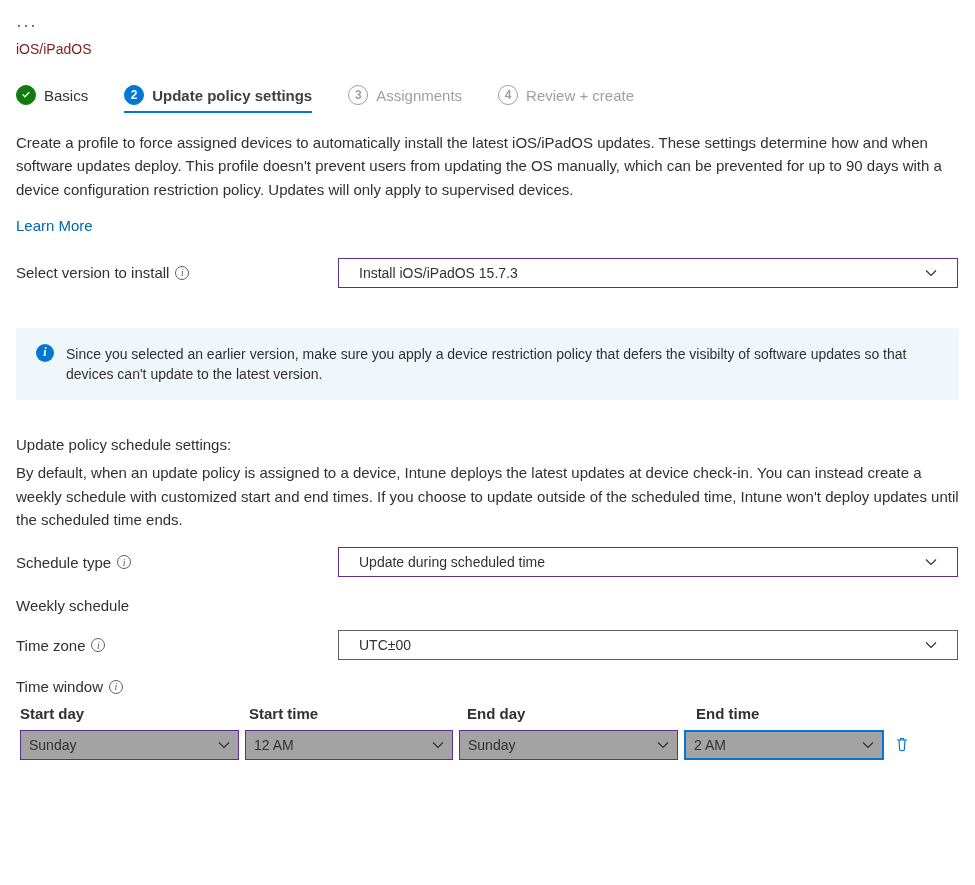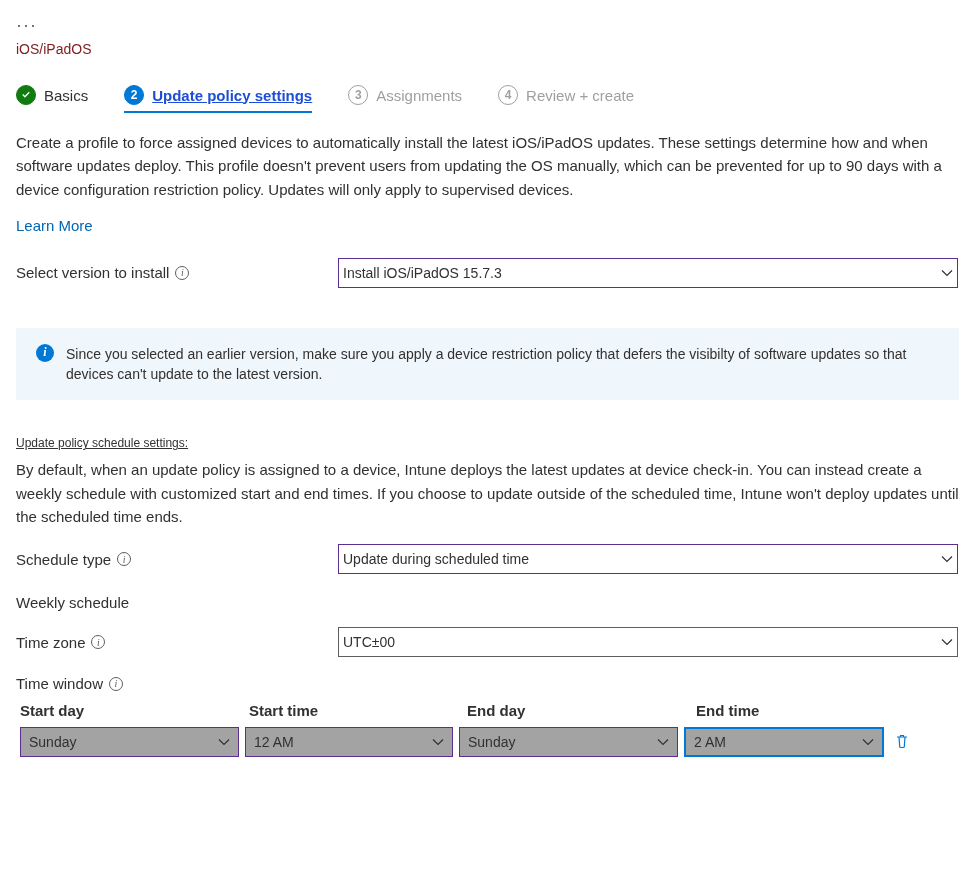--- a/index.html
+++ b/index.html
@@ -15,55 +15,55 @@
   .header-row { display: flex; align-items: center; gap: 12px; }
   h1 { font-size: 28px; font-weight: 600; margin: 0; }
   .more-btn { font-size: 18px; color: #605e5c; cursor: pointer; line-height: 1; padding-bottom:6px; letter-spacing:1px;}
   .subtitle { color: #7f1d1d; font-size: 14px; margin-top: 1px; margin-bottom: 28px; }
   .steps { display: flex; gap: 36px; border-bottom: none; margin-bottom: 24px; align-items: flex-start; }
   .step { display: flex; align-items: center; gap: 8px; font-size: 15px; color: #a19f9d; }
   .step.completed .circle { background:#107c10; color:#fff; border-color:#107c10;}
   .step.completed .label { color:#323130; }
   .step.active { border-bottom: 2px solid #0078d4; padding-bottom: 6px; margin-bottom:-6px; }
   .step.active .circle { background:#0078d4; border-color:#0078d4; color:#fff;}
-  .step.active .label { color:#1d4ed8; font-weight:600;text-decoration:underline; }
+  .step.active .label { color:#404040; font-weight:600; }
   .circle {
     width: 20px; height: 20px; border-radius: 50%;
     border: 1px solid #a19f9d; display:flex; align-items:center; justify-content:center;
     font-size: 12px; color:#a19f9d; font-weight:600;
   }
   .check-icon { width:12px; height:12px; }
   .desc { font-size: 15px; line-height: 1.55; margin-bottom: 16px; max-width: 945px;}
   .learn-link { color:#0066b4; text-decoration:none; font-size:15px;}
   .field-row { display:flex; align-items:center; margin-top: 24px; }
   .field-label { width: 322px; display:flex; align-items:center; gap:6px; font-size:15px;}
   .info-icon {
     width:14px; height:14px; border:1px solid #605e5c; border-radius:50%;
     display:inline-flex; align-items:center; justify-content:center;
     font-size:10px; color:#605e5c; font-style: italic; font-family: Georgia, serif;
     cursor: default;
   }
   .dropdown {
     flex:1; max-width:620px; height:30px; border:1px solid #605e5c;
     display:flex; align-items:center; justify-content:space-between;
-    padding: 0 4px; cursor:pointer; font-size:14px; background:#fff;
+    padding: 0 20px; cursor:pointer; font-size:14px; background:#fff;
   }
   .dropdown.accent { border-color:#5c2e91; }
   .chevron { width:12px; height:12px; }
   .info-banner {
     background:#eff6fc; padding: 16px 20px; margin-top: 40px; margin-bottom: 4px;
     display:flex; gap:12px; align-items:flex-start;
   }
   .banner-icon {
     width:18px; height:18px; border-radius:50%; background:#0078d4; color:#fff;
     display:flex; align-items:center; justify-content:center; font-size:12px;
     font-weight:700; flex-shrink:0; font-family: Georgia, serif; font-style: italic;
   }
   .banner-text { font-size:14px; line-height:1.45; }
-  .section-title { font-size:12px; margin-top: 36px; margin-bottom:8px;text-decoration:underline;}
+  .section-title { font-size:15px; margin-top: 36px; margin-bottom:8px;}
   .subsection-title { font-size:15px; margin-top:20px; margin-bottom:16px;}
   .table-wrapper { margin-top: 10px; }
   .table-header { display:flex; gap: 4px; padding-left:4px; margin-bottom:8px;}
   .table-header > div { font-weight:600; font-size:15px; }
   .col-startday { width: 225px; }
   .col-starttime { width: 214px; }
   .col-endday { width: 225px; }
   .col-endtime { width: 214px; }
   .table-row { display:flex; gap:6px; align-items:center; padding-left:4px;}
   .cell-dd {

